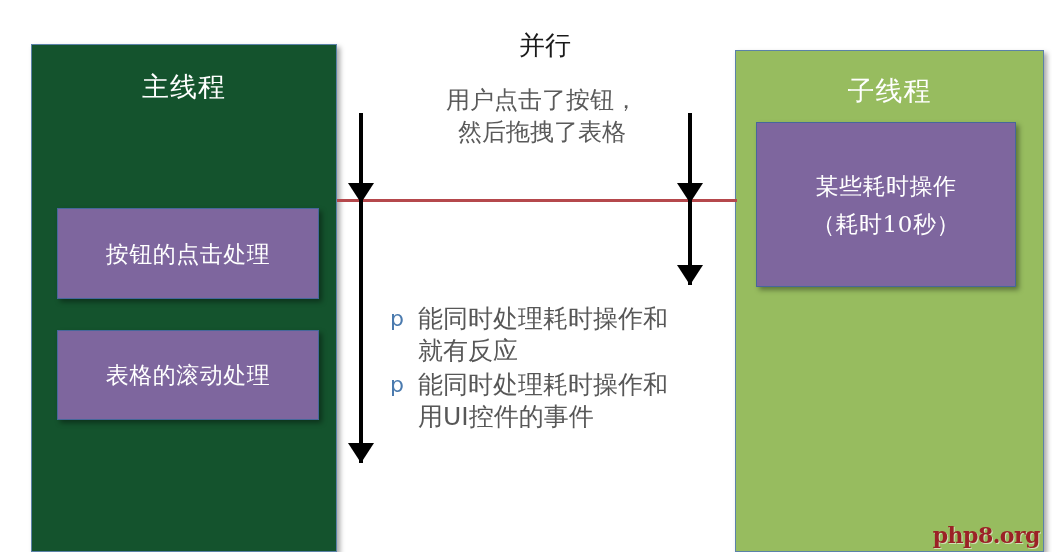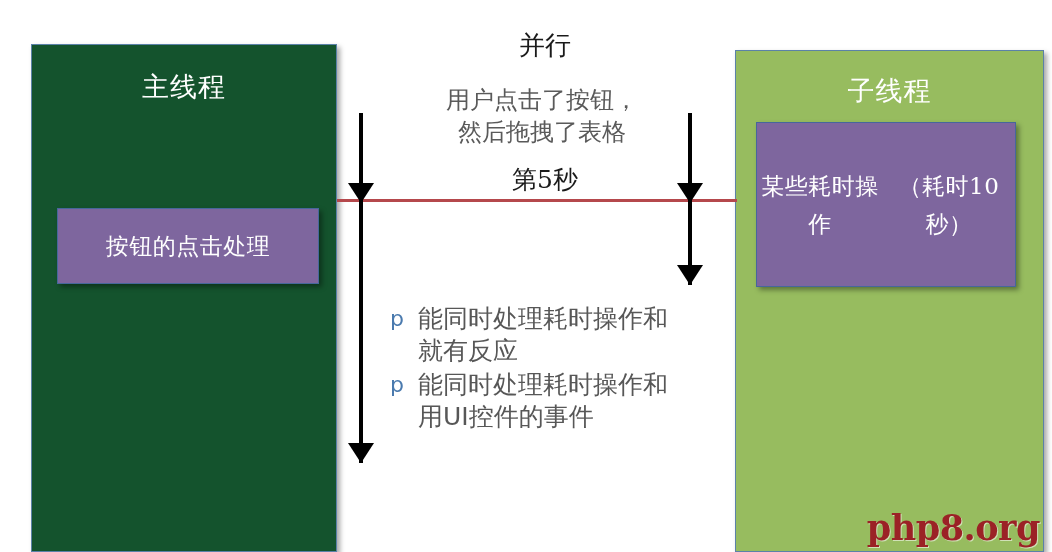--- a/index.html
+++ b/index.html
@@ -67,34 +67,34 @@
     display: flex;
     align-items: center;
     justify-content: center;
     text-align: center;
     letter-spacing: 0.5px;
   }
   #task-click-handler {
     left: 57px;
     top: 208px;
     width: 262px;
-    height: 76px;
+    height: 91px;
   }
   #task-scroll-handler {
     left: 57px;
     top: 330px;
     width: 262px;
     height: 90px;
   }
   #task-long-operation {
     left: 756px;
     top: 122px;
     width: 260px;
     height: 165px;
-    flex-direction: row;
+    flex-direction: column;
     line-height: 38px;
   }
 
   
   .center-text {
     position: absolute;
     text-align: center;
     font-family: "DejaVu Serif", "Liberation Serif", serif;
   }
   #label-parallel {
@@ -211,53 +211,55 @@
     white-space: pre-line;
   }
 
   
   #watermark {
     position: absolute;
     right: 12px;
     bottom: 4px;
     color: #9B2226;
     font-family: "DejaVu Serif", "Liberation Serif", serif;
-    font-size: 35px;
+    font-size: 22px;
     font-weight: bold;
     letter-spacing: -0.5px;
     text-shadow: 1px 1px 0 rgba(255,255,255,0.55);
   }
 </style>
 </head>
 <body>
 
 <div id="slide">
 
   <div class="panel" id="main-thread-panel">
     <div class="panel-title">主线程</div>
   </div>
 
   <div class="task-box" id="task-click-handler">
     <span>按钮的点击处理</span>
   </div>
 
+  <div class="task-box" id="task-scroll-handler">
+    <span>表格的滚动处理</span>
+  </div>
 
   <div class="panel" id="worker-thread-panel">
     <div class="panel-title">子线程</div>
   </div>
 
   <div class="task-box" id="task-long-operation">
     <span>某些耗时操作</span>
     <span>（耗时10秒）</span>
   </div>
 
   <div class="center-text" id="label-parallel">并行</div>
   <div class="center-text" id="label-user-action" style="white-space: pre-line;">用户点击了按钮，
 然后拖拽了表格</div>
-  <div class="center-text" id="label-second-mark">第5秒</div>
 
   <div id="timeline-red-line"></div>
 
   <div class="arrow" id="arrow-main-top">
     <div class="shaft"></div>
     <div class="head"></div>
   </div>
 
   <div class="arrow" id="arrow-main-bottom">
     <div class="shaft"></div>

